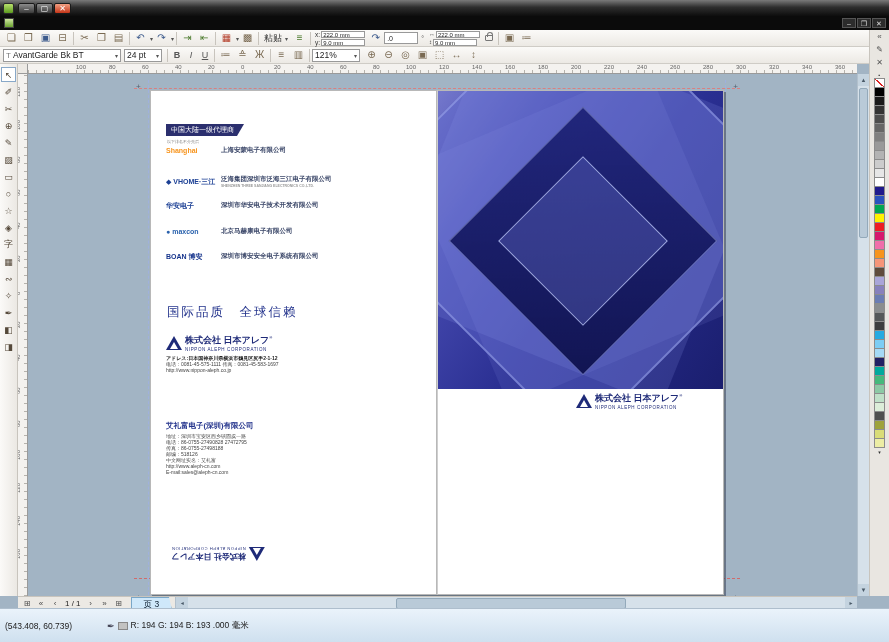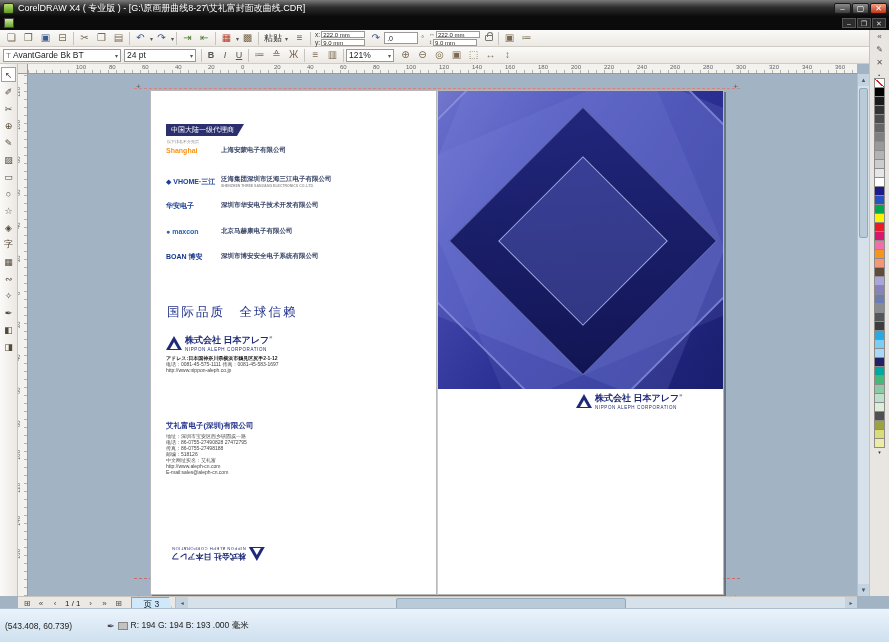--- a/index.html
+++ b/index.html
@@ -43,21 +43,21 @@
   .minifield{background:#fff;border:1px solid #999;height:7px;min-width:44px;
     font-size:6px;line-height:6px;padding:0 1px;color:#222;}
   .anglefield{background:#fff;border:1px solid #999;height:12px;min-width:34px;
     font-size:7px;line-height:11px;padding:0 2px;color:#222;}
   .lockicon{width:8px;height:6px;border:1px solid #777;border-radius:1px;position:relative;margin:0 3px;}
   .lockicon:before{content:"";position:absolute;left:1px;top:-4px;width:4px;height:4px;
     border:1px solid #777;border-bottom:none;border-radius:3px 3px 0 0;}
   .combo{display:flex;align-items:center;background:#fff;border:1px solid #999;height:13px;
     font-size:8.5px;color:#222;padding:0 2px;gap:2px;margin-right:3px;}
   .combo .drop{margin-left:auto;}
-  .fontcombo{width:118px;} .sizecombo{width:72px;} .zoomcombo{width:48px;}
+  .fontcombo{width:118px;} .sizecombo{width:38px;} .zoomcombo{width:48px;}
   .fmt{font-size:9px;width:14px;text-align:center;color:#555;}
   .fmt.b{font-weight:bold;} .fmt.i{font-style:italic;} .fmt.u{text-decoration:underline;}
 
   
   .hruler{position:absolute;left:28px;top:64px;right:32px;height:10px;background:#f4f2ef;
     border-bottom:1px solid #9a9a9a;overflow:hidden;
     background-image:repeating-linear-gradient(90deg,#b5b2ac 0 1px,transparent 1px 8px);
     background-size:100% 3px;background-position:0 100%;background-repeat:no-repeat;}
   .hruler span{position:absolute;top:0;font-size:6px;color:#666;}
   .rulercorner{position:absolute;left:18px;top:64px;width:10px;height:10px;background:#ece9e4;
@@ -181,21 +181,20 @@
   .pen{font-size:9px;color:#445;}
   .outswatch{width:10px;height:8px;background:#c2c2c1;border:1px solid #888;}
 </style>
 </head>
 <body>
 
 <div class="app">
 
   <div class="titlebar">
     <div class="appicon"></div>
-    <div class="title-text">CorelDRAW X4 ( 专业版 ) - [G:\原画册曲线8-27\艾礼富封面改曲线.CDR]</div>
     <div class="winbtns">
       <div class="winbtn">–</div>
       <div class="winbtn">▢</div>
       <div class="winbtn close">✕</div>
     </div>
   </div>
 
   <div class="menubar">
     <div class="docicon"></div>
     <div class="docbtns">

